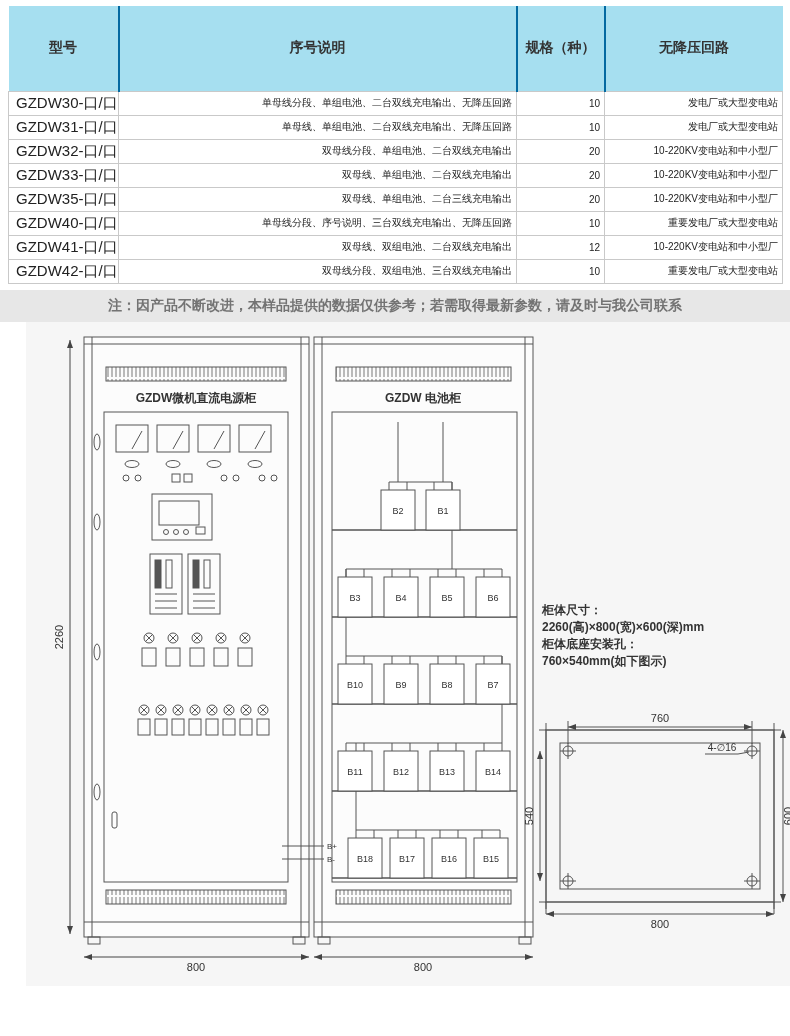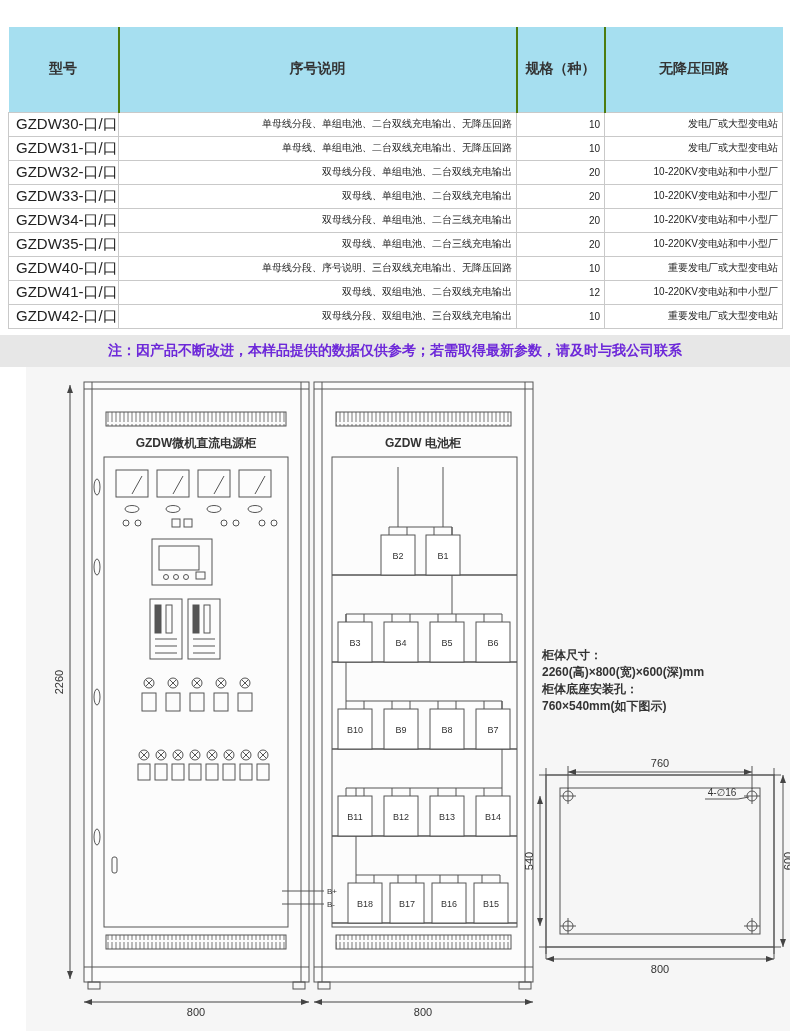--- a/index.html
+++ b/index.html
@@ -1,27 +1,27 @@
 <!DOCTYPE html>
 <html style="--header-bg: #a6dff0;"><head>
 <meta charset="utf-8">
 <style>
   * { margin:0; padding:0; box-sizing:border-box; }
   html,body { width:790px; background:#ffffff; font-family:"Liberation Sans","DejaVu Sans",sans-serif; }
-  .spec-section { padding:27px 8px 0 8px; background:#fff; }
+  .spec-section { padding:6px 8px 0 8px; background:#fff; }
   table { width:774px; border-collapse:collapse; table-layout:fixed; }
   .w-model{width:110px}.w-desc{width:398px}.w-spec{width:88px}.w-range{width:178px}
   thead th { background:var(--header-bg,#a6dff0); height:85px; font-size:14px; font-weight:bold; color:#333;
-             border-left:2px solid #4d7c0f; text-align:center; vertical-align:middle; }
+             border-left:2px solid #0369a1; text-align:center; vertical-align:middle; }
   thead th:first-child { border-left:none; }
   tbody td { border:1px solid #c9c9c9; background:#fff; font-size:10px; color:#222;
              text-align:right; height:24px; padding:1px 4px; white-space:nowrap; overflow:hidden; }
   tbody td.cell-model { text-align:left; font-size:15px; padding-left:7px; }
   .note-bar { margin-top:6px; background:#e7e7e7; height:32px; display:flex; align-items:center;
-              justify-content:center; font-size:14px; font-weight:bold; color:#6d28d9; }
+              justify-content:center; font-size:14px; font-weight:bold; color:#737373; }
   .diagram-section { background:#f6f6f6;margin-left:26px; }
   svg text { font-family:"Liberation Sans","DejaVu Sans",sans-serif; fill:#333; }
 </style>
 </head>
 <body>
 
 <div class="spec-section">
   <table>
     <colgroup>
         <col class="w-model">
@@ -52,26 +52,20 @@
         </tr>
         <tr>
           <td class="cell-model">GZDW32-口/口</td>
           <td class="cell-desc">双母线分段、单组电池、二台双线充电输出</td>
           <td class="cell-spec">20</td>
           <td class="cell-range">10-220KV变电站和中小型厂</td>
         </tr>
         <tr>
           <td class="cell-model">GZDW33-口/口</td>
           <td class="cell-desc">双母线、单组电池、二台双线充电输出</td>
-          <td class="cell-spec">20</td>
-          <td class="cell-range">10-220KV变电站和中小型厂</td>
-        </tr>
-        <tr>
-          <td class="cell-model">GZDW34-口/口</td>
-          <td class="cell-desc">双母线分段、单组电池、二台三线充电输出</td>
           <td class="cell-spec">20</td>
           <td class="cell-range">10-220KV变电站和中小型厂</td>
         </tr>
         <tr>
           <td class="cell-model">GZDW35-口/口</td>
           <td class="cell-desc">双母线、单组电池、二台三线充电输出</td>
           <td class="cell-spec">20</td>
           <td class="cell-range">10-220KV变电站和中小型厂</td>
         </tr>
         <tr>

